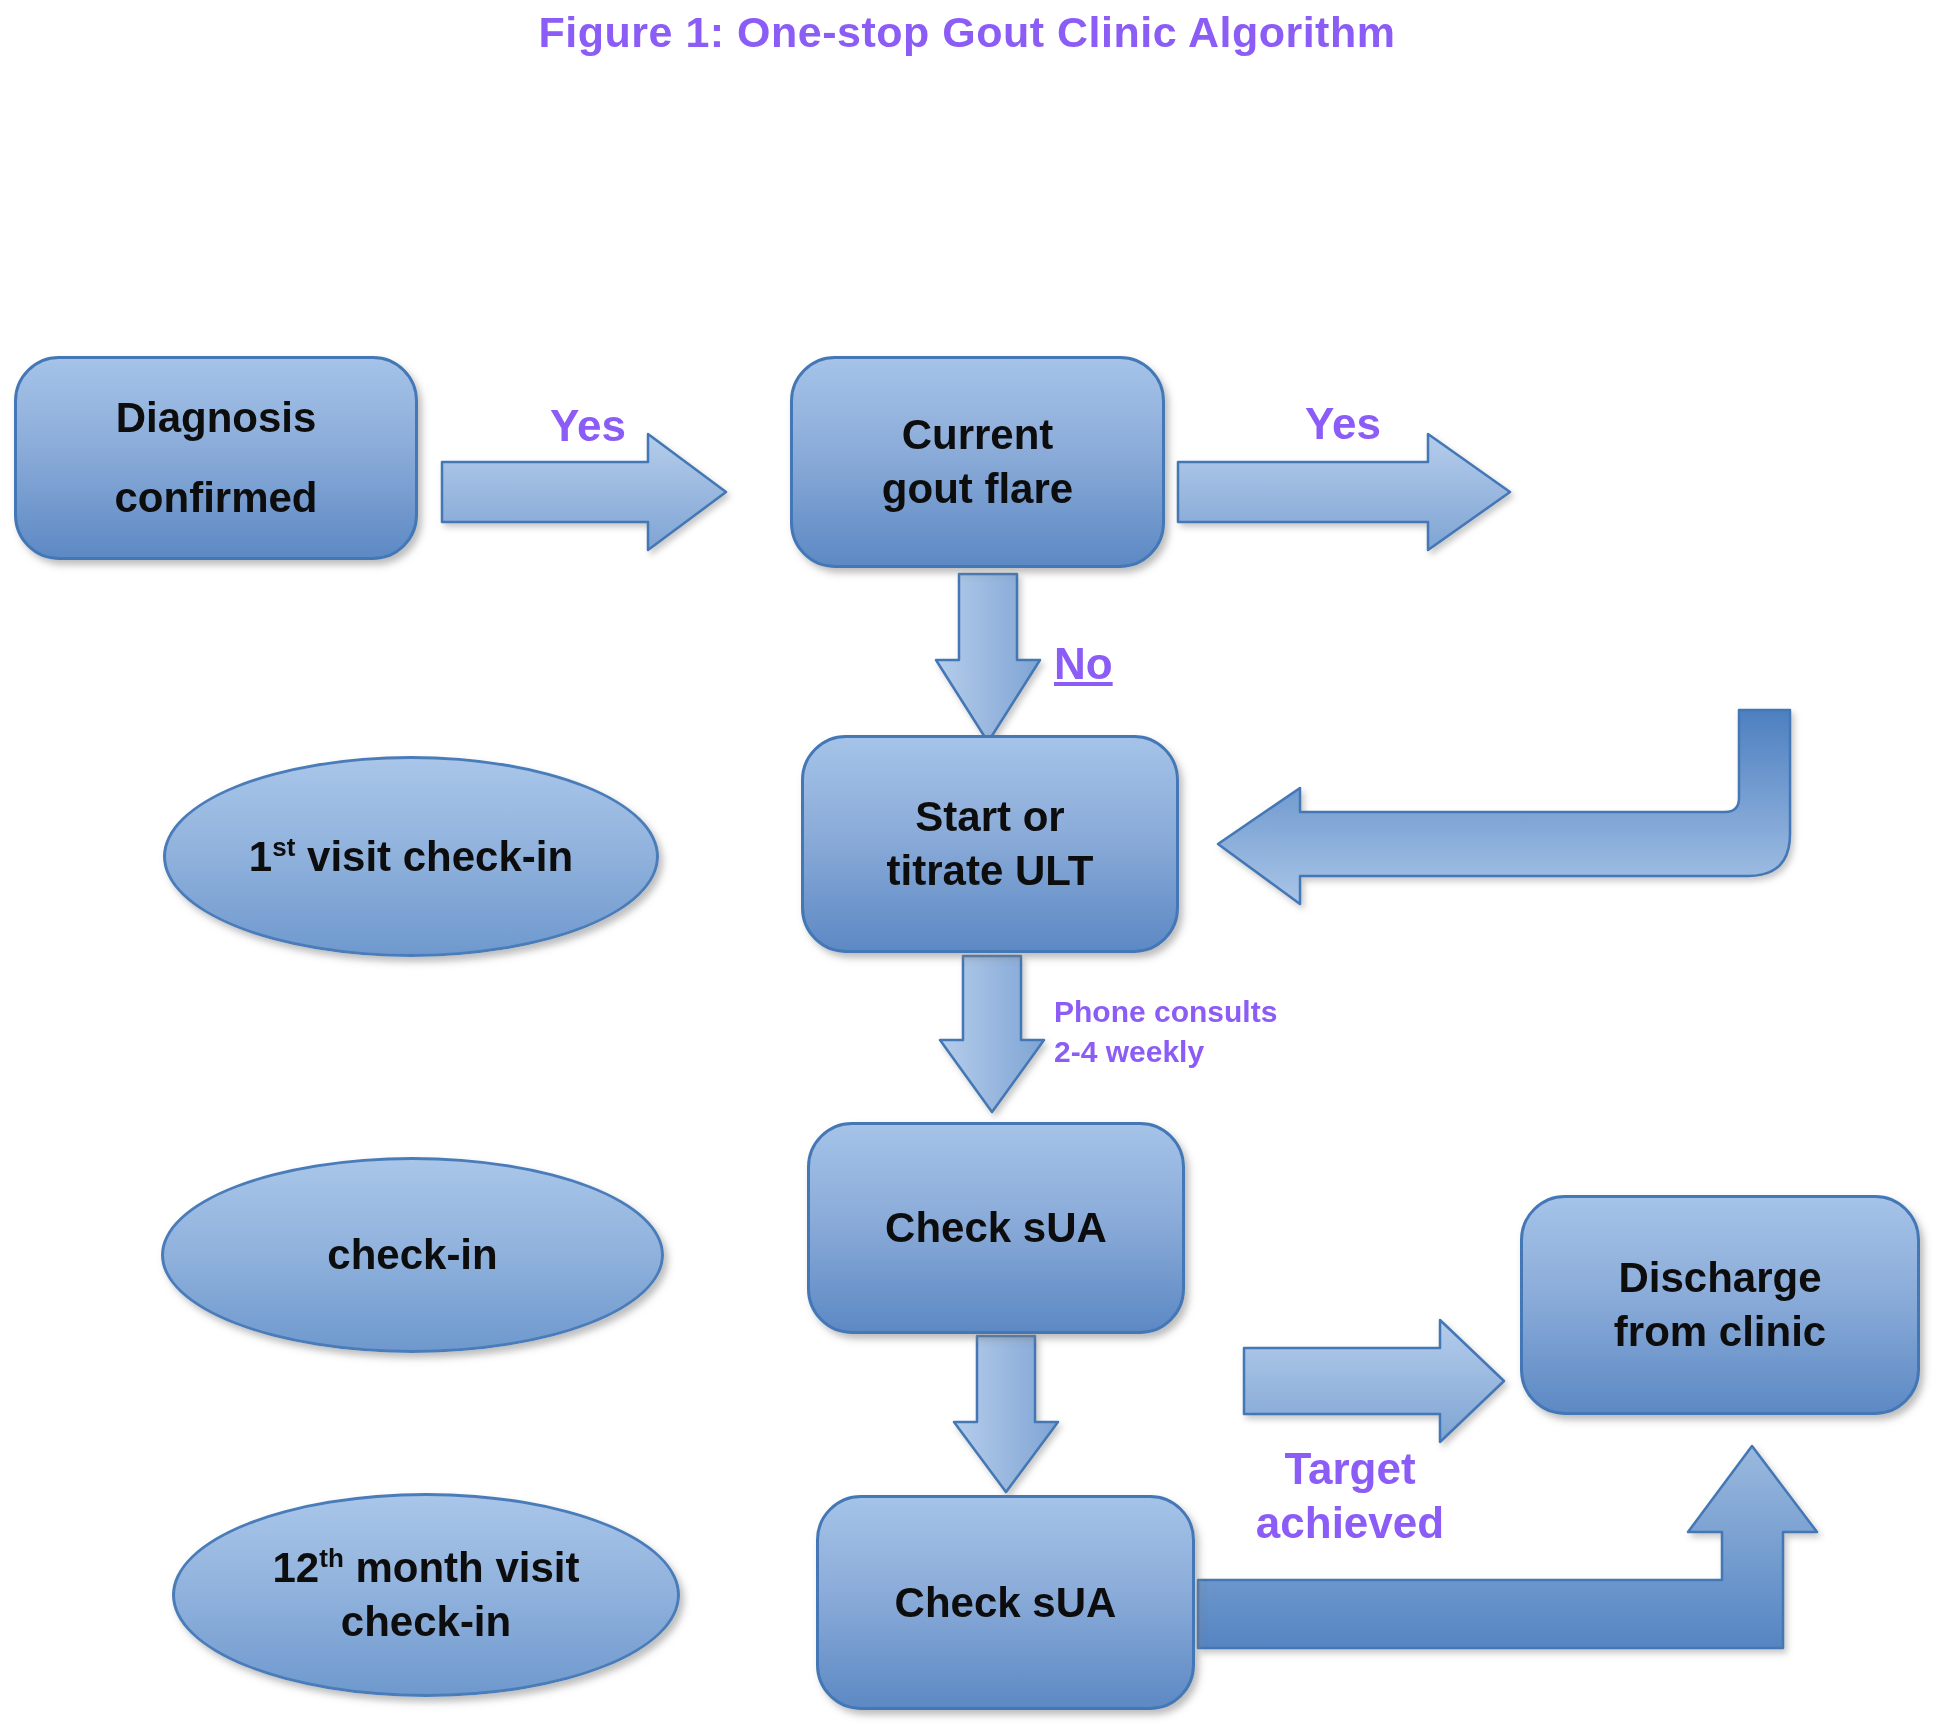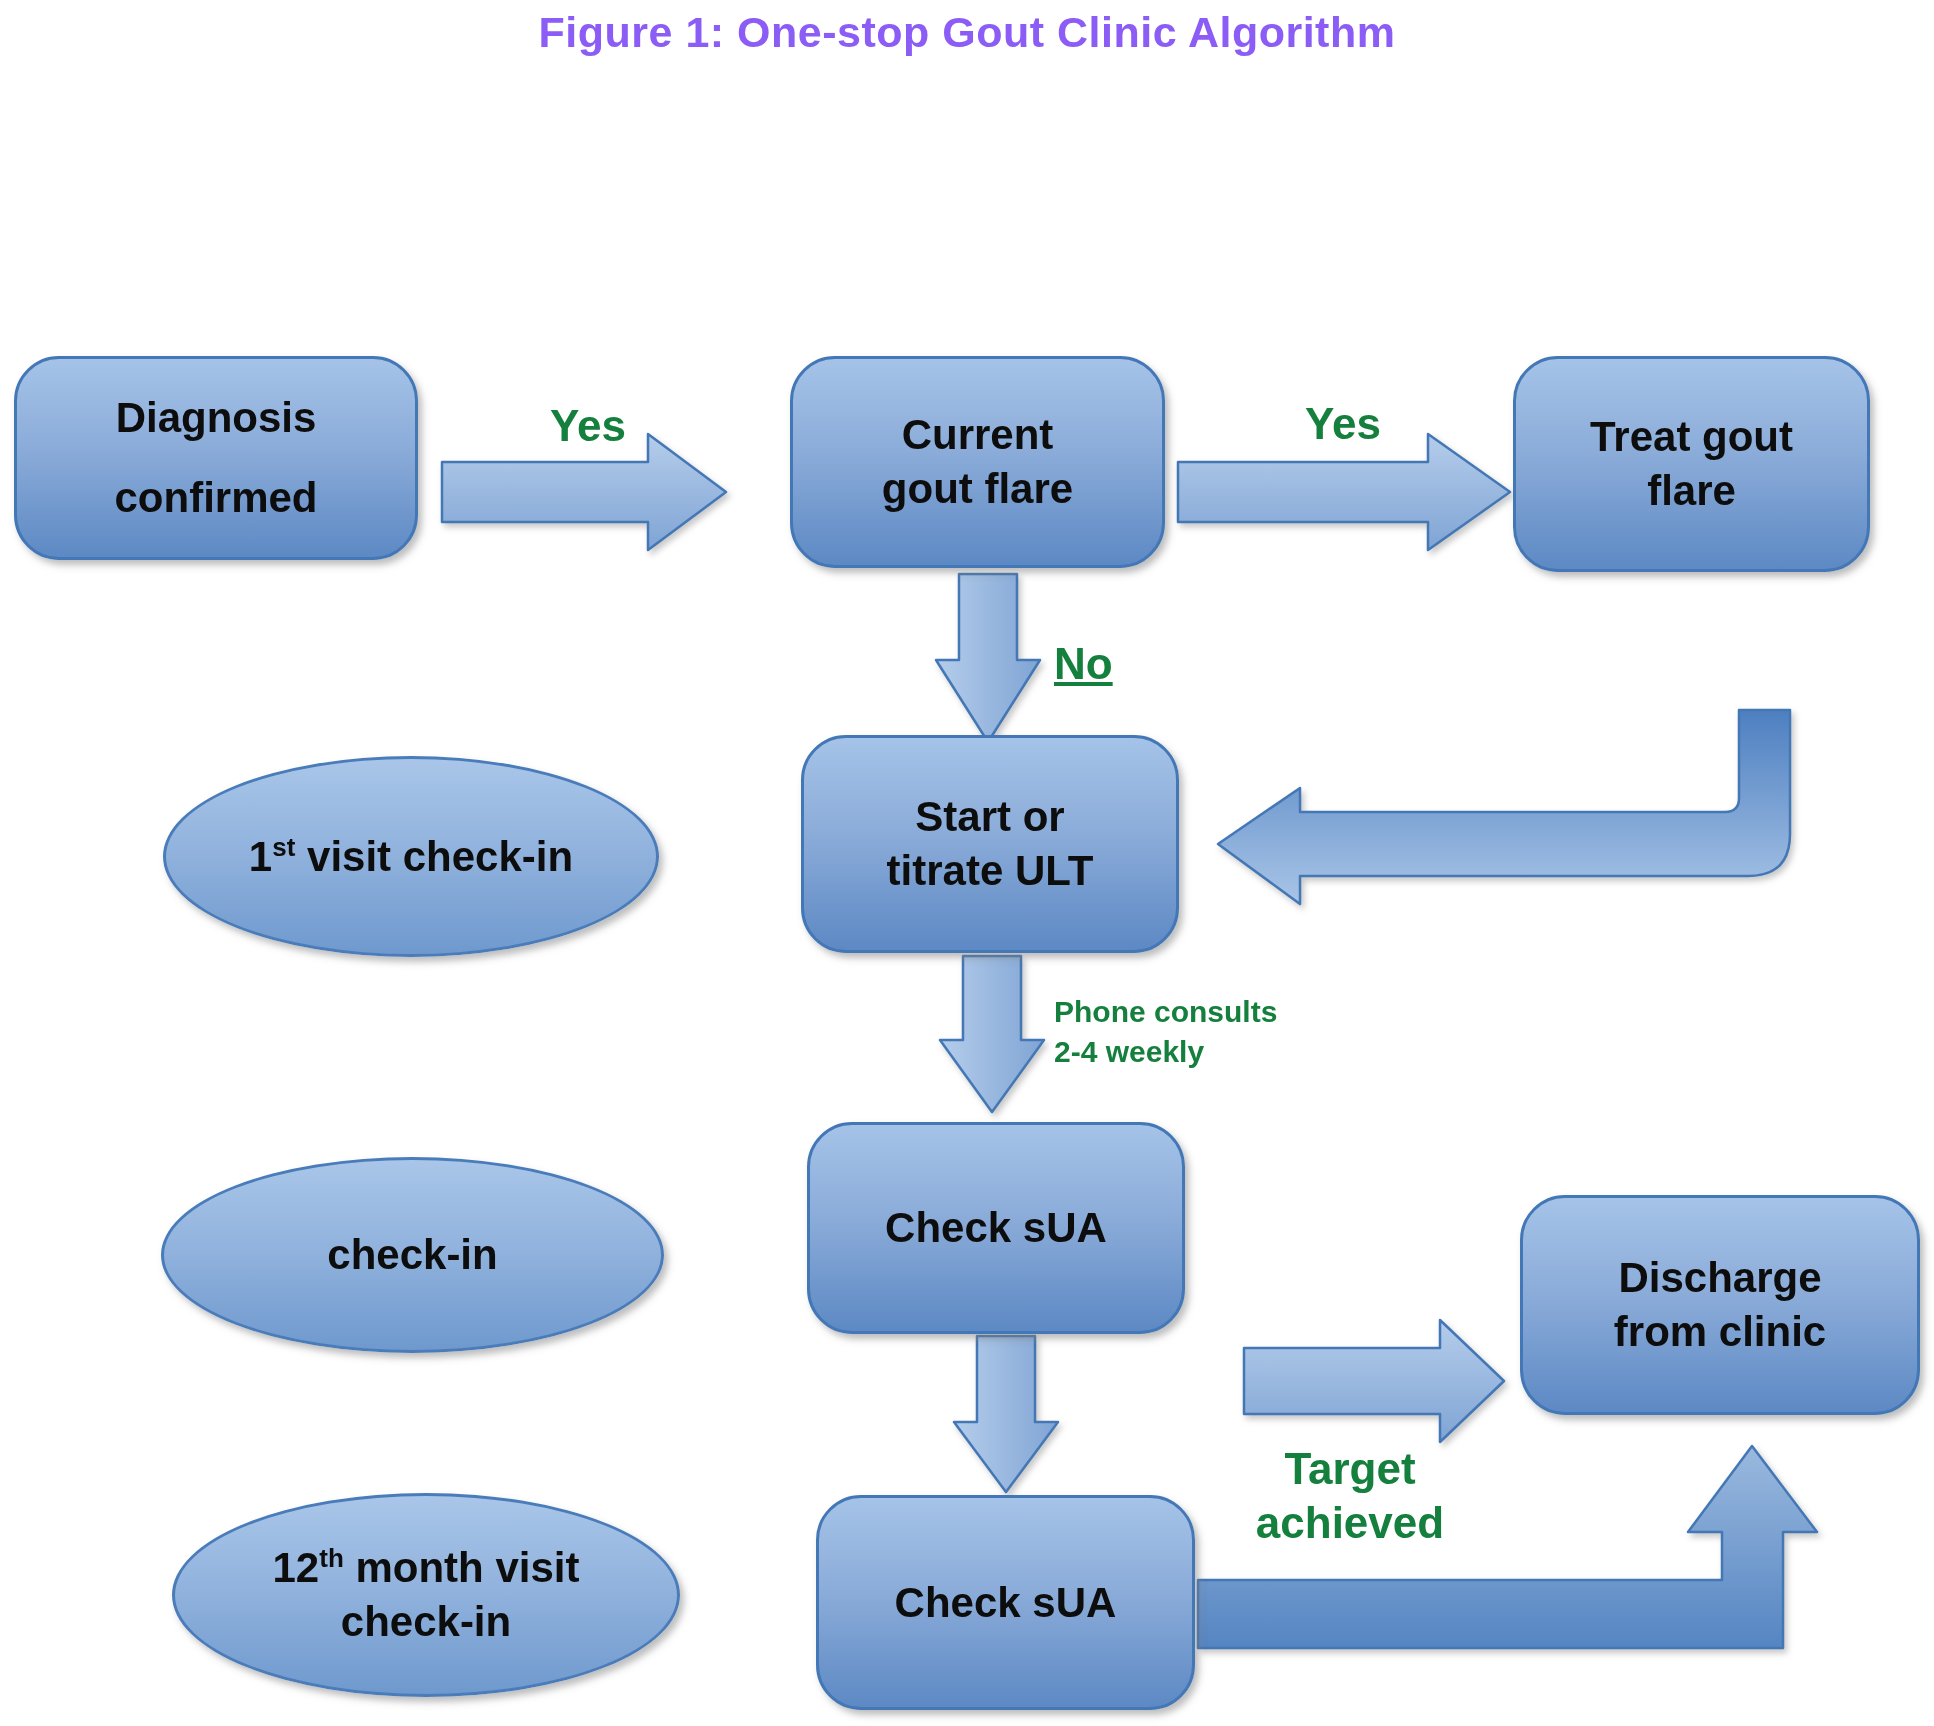--- a/index.html
+++ b/index.html
@@ -37,21 +37,21 @@
   .ellipse {
     border-radius:50%;
     background:linear-gradient(180deg,#a9c6e9 0%,#8fb1dc 50%,#6f99ce 100%);
     border:3px solid #4a7cba;
   }
   #e-first   { left:163px; top:756px;  width:496px; height:201px; }
   #e-sixth   { left:161px; top:1157px; width:503px; height:196px; }
   #e-twelfth { left:172px; top:1493px; width:508px; height:204px; }
   sup { font-size:0.62em; vertical-align:super; line-height:0; }
   .lbl {
-    position:absolute; font-size:44px; font-weight:600; color:#15803d;
+    position:absolute; font-size:44px; font-weight:600; color:#8b5cf6;
     line-height:1.25; white-space:nowrap;
   }
   #lbl-yes1 { left:508px; top:398px; width:160px; text-align:center; }
   #lbl-yes2 { left:1263px; top:396px; width:160px; text-align:center; }
   #lbl-no   { left:1054px; top:636px;text-decoration:underline; }
   #lbl-phone { left:1054px; top:992px; font-size:30px; line-height:1.32; }
   #lbl-target { left:1232px; top:1442px; width:236px; text-align:center; line-height:1.22; }
 </style>
 </head>
 <body>
@@ -101,24 +101,20 @@
   <div class="node box" id="n-diagnosis">
     <div>Diagnosis</div>
     <div>confirmed</div>
   </div>
 
   <div class="node box" id="n-current">
     <div>Current</div>
     <div>gout flare</div>
   </div>
 
-  <div class="node box" id="n-treat">
-    <div>Treat gout</div>
-    <div>flare</div>
-  </div>
 
   <div class="node box" id="n-start">
     <div>Start or</div>
     <div>titrate ULT</div>
   </div>
 
   <div class="node box" id="n-check1">
     <div>Check sUA</div>
   </div>
 

